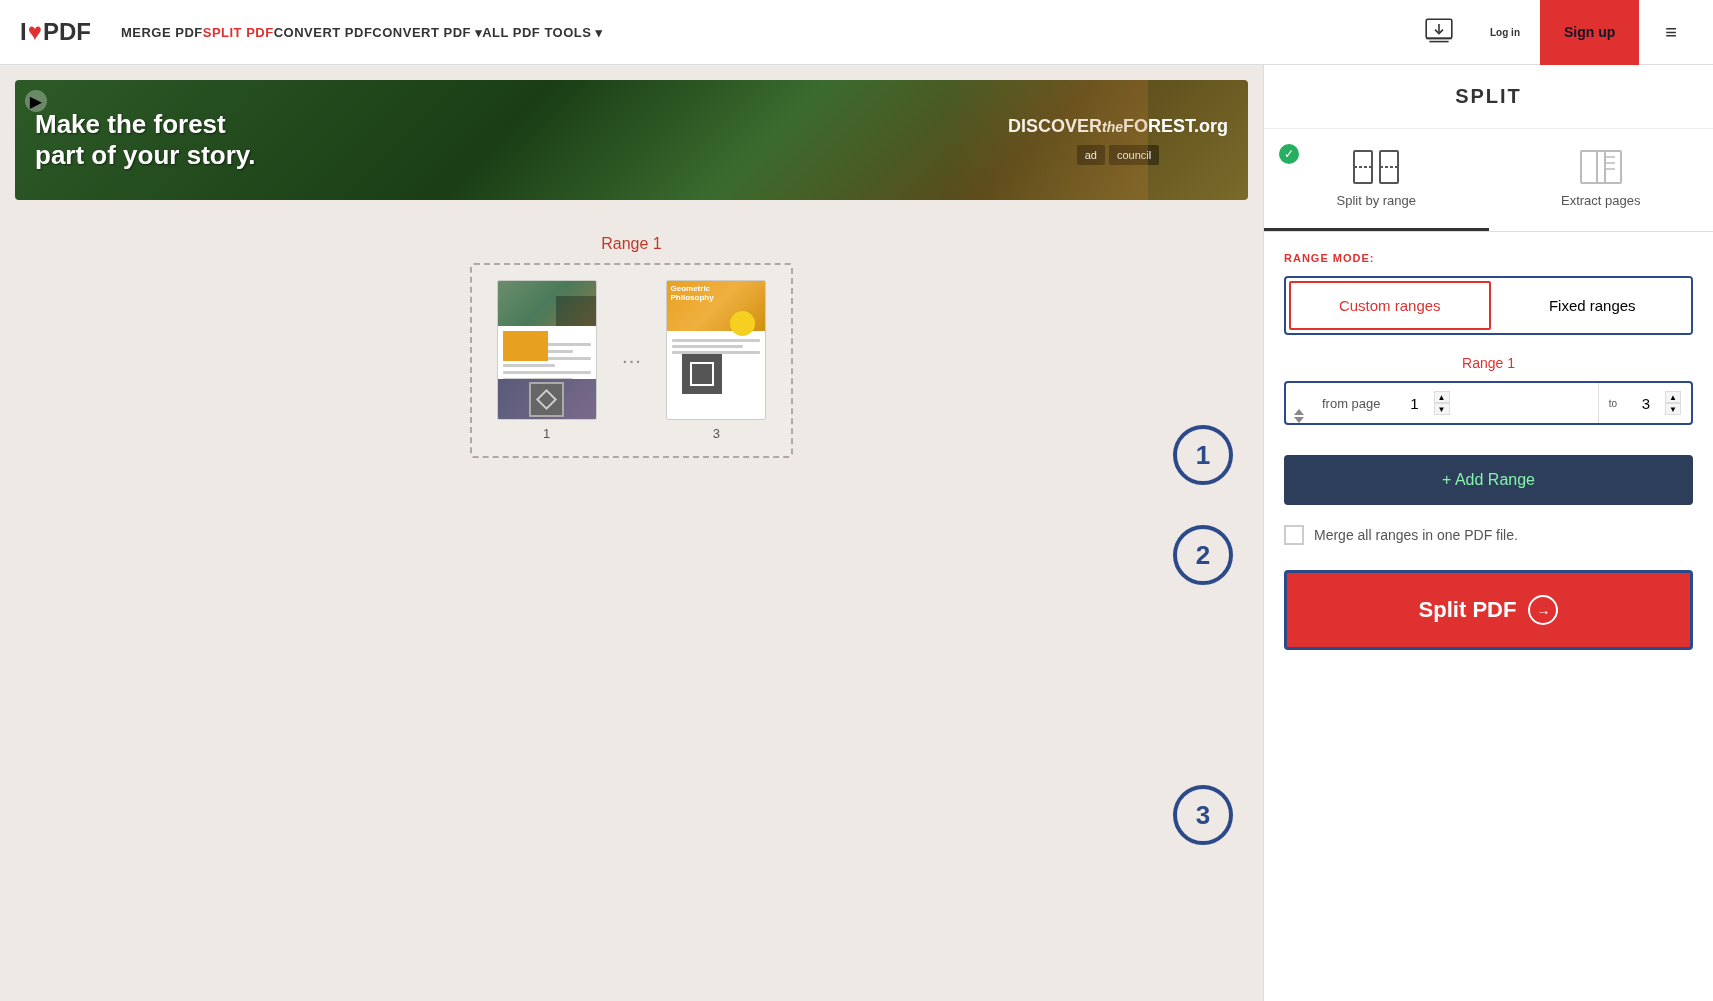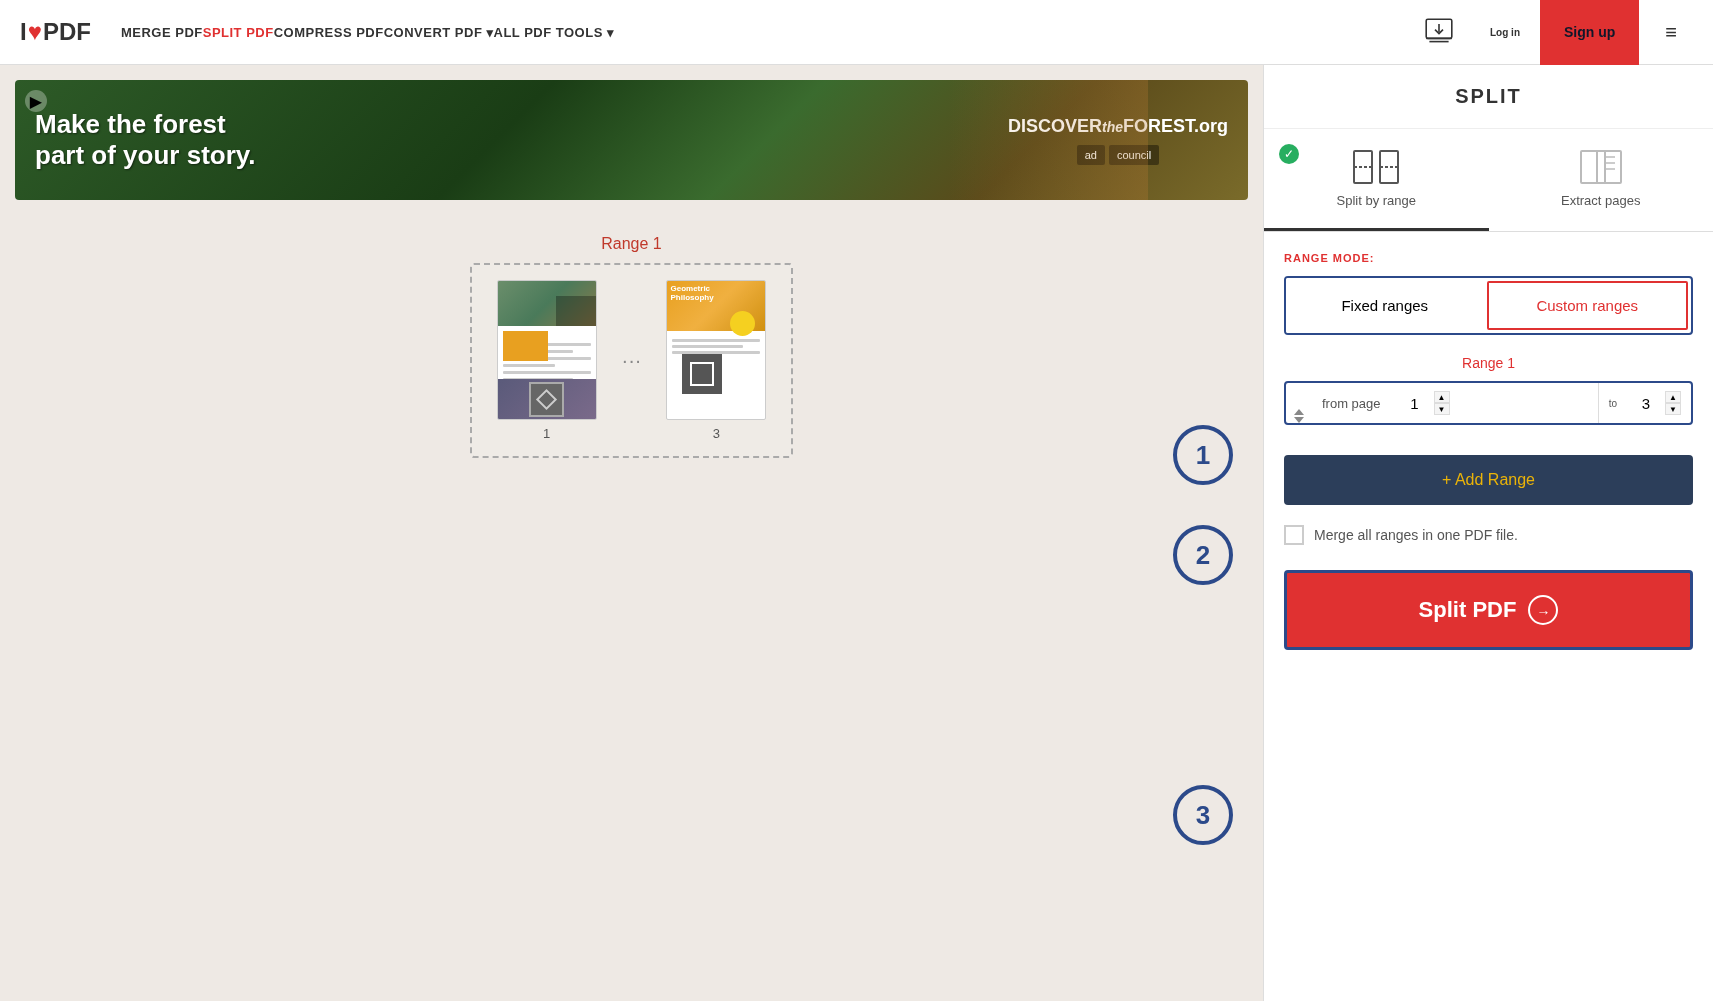--- a/index.html
+++ b/index.html
@@ -480,21 +480,21 @@
       font-size: 10px;
       color: #555;
       margin-right: 3px;
     }
 
     
     .add-range-btn {
       margin: 10px 20px;
       padding: 16px;
       background: #2c3e5a;
-      color: #eab308;
+      color: #86efac;
       border: none;
       border-radius: 4px;
       font-size: 16px;
       cursor: pointer;
       display: flex;
       align-items: center;
       justify-content: center;
       gap: 8px;
       width: calc(100% - 40px);
     }
@@ -561,21 +561,21 @@
 
 <header class="header">
   <a class="logo" href="#">
     <span class="logo-i">I</span>
     <span class="logo-heart">♥</span>
     <span class="logo-pdf">PDF</span>
   </a>
   <nav class="nav-links">
     <a class="nav-link">MERGE PDF</a>
     <a class="nav-link active">SPLIT PDF</a>
-    <a class="nav-link">COMPRESS PDF</a>
+    <a class="nav-link">CONVERT PDF</a>
     <a class="nav-link nav-link-dropdown">CONVERT PDF ▾</a>
     <a class="nav-link nav-link-dropdown">ALL PDF TOOLS ▾</a>
   </nav>
   <div class="header-right">
     <div class="download-icon">
       <svg viewBox="0 0 40 40" fill="none" stroke="#333" stroke-width="2">
         <rect x="4" y="4" width="32" height="24" rx="2" fill="none"></rect>
         <line x1="20" y1="10" x2="20" y2="20"></line>
         <polyline points="15,17 20,22 25,17"></polyline>
         <line x1="8" y1="32" x2="32" y2="32"></line>
@@ -687,22 +687,22 @@
           <line x1="28" y1="14" x2="38" y2="14" stroke="#bbb" stroke-width="1.5"></line>
           <line x1="28" y1="20" x2="38" y2="20" stroke="#bbb" stroke-width="1.5"></line>
         </svg>
         <div class="mode-tab-label">Extract pages</div>
       </div>
     </div>
 
     <div class="range-mode-section">
       <div class="range-mode-label">RANGE MODE:</div>
       <div class="range-mode-buttons">
+        <button class="range-mode-btn active">Custom ranges</button>
         <button class="range-mode-btn">Fixed ranges</button>
-        <button class="range-mode-btn active">Custom ranges</button>
       </div>
     </div>
 
     <div class="range-section">
       <div class="range-section-title">Range 1</div>
       <div class="range-inputs">
         <div class="range-arrows">
           <div class="arrow-up"></div>
           <div class="arrow-down"></div>
         </div>

